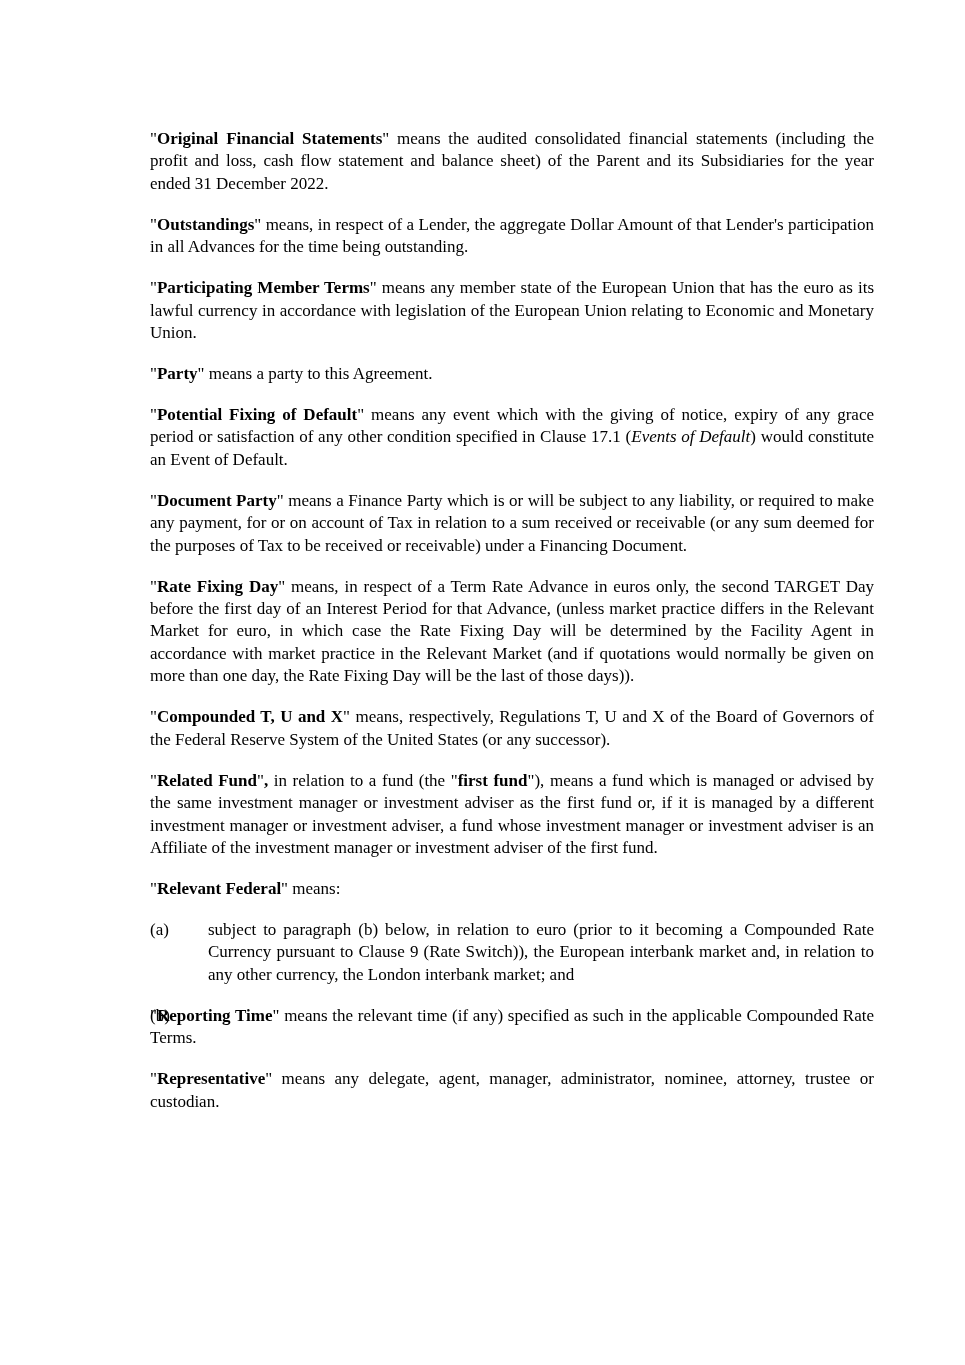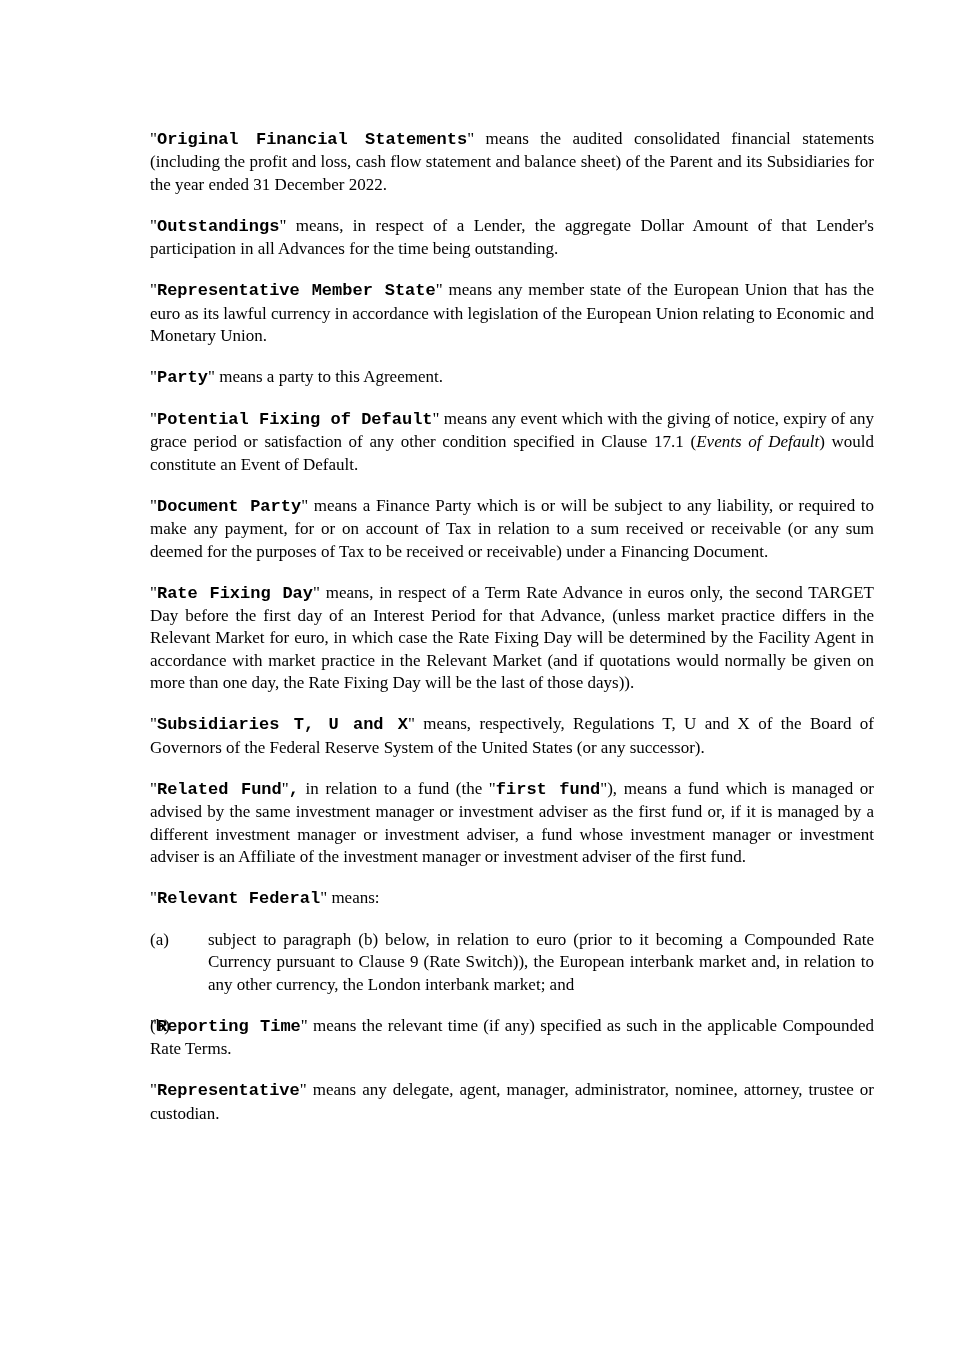--- a/index.html
+++ b/index.html
@@ -21,21 +21,21 @@
     position: absolute;
     left: 150px;
     top: 128px;
     width: 724px;
     font-size: 17px;
     line-height: 22.4px;
     text-align: justify;
   }
   .para { margin-bottom: 18.6px; }
   .para:last-child { margin-bottom: 0; }
-  .b { font-weight: bold; font-family: Liberation Mono, monospace; }
+  .b { font-weight: bold; }
   .i { font-style: italic; font-family: Liberation Serif, serif; }
   .list-item {
     position: relative;
     padding-left: 58px;
   }
   .list-item .label {
     position: absolute;
     left: 0; top: 0;
   }
   .page-number {
@@ -48,26 +48,26 @@
     color: #1a1a1a;
   }
 </style>
 </head>
 <body>
 
 <div class="page">
   <div class="text-block">
       <div class="para"><span>"</span><span class="b">Original Financial Statements</span><span>" means the audited consolidated financial statements (including the profit and loss, cash flow statement and balance sheet) of the Parent and its Subsidiaries for the year ended 31 December 2022.</span></div>
       <div class="para"><span>"</span><span class="b">Outstandings</span><span>" means, in respect of a Lender, the aggregate Dollar Amount of that Lender's participation in all Advances for the time being outstanding.</span></div>
-      <div class="para"><span>"</span><span class="b">Representative Member State</span><span>" means any member state of the European Union that has the euro as its lawful currency in accordance with legislation of the European Union relating to Economic and Monetary Union.</span></div>
+      <div class="para"><span>"</span><span class="b">Participating Member Terms</span><span>" means any member state of the European Union that has the euro as its lawful currency in accordance with legislation of the European Union relating to Economic and Monetary Union.</span></div>
       <div class="para"><span>"</span><span class="b">Party</span><span>" means a party to this Agreement.</span></div>
       <div class="para"><span>"</span><span class="b">Potential Fixing of Default</span><span>" means any event which with the giving of notice, expiry of any grace period or satisfaction of any other condition specified in Clause 17.1 (</span><span class="i">Events of Default</span><span>) would constitute an Event of Default.</span></div>
       <div class="para"><span>"</span><span class="b">Document Party</span><span>" means a Finance Party which is or will be subject to any liability, or required to make any payment, for or on account of Tax in relation to a sum received or receivable (or any sum deemed for the purposes of Tax to be received or receivable) under a Financing Document.</span></div>
       <div class="para"><span>"</span><span class="b">Rate Fixing Day</span><span>" means, in respect of a Term Rate Advance in euros only, the second TARGET Day before the first day of an Interest Period for that Advance, (unless market practice differs in the Relevant Market for euro, in which case the Rate Fixing Day will be determined by the Facility Agent in accordance with market practice in the Relevant Market (and if quotations would normally be given on more than one day, the Rate Fixing Day will be the last of those days)).</span></div>
-      <div class="para"><span>"</span><span class="b">Subsidiaries T, U and X</span><span>" means, respectively, Regulations T, U and X of the Board of Governors of the Federal Reserve System of the United States (or any successor).</span></div>
+      <div class="para"><span>"</span><span class="b">Compounded T, U and X</span><span>" means, respectively, Regulations T, U and X of the Board of Governors of the Federal Reserve System of the United States (or any successor).</span></div>
       <div class="para"><span>"</span><span class="b">Related Fund</span><span>"</span><span class="b">,</span><span> in relation to a fund (the "</span><span class="b">first fund</span><span>"), means a fund which is managed or advised by the same investment manager or investment adviser as the first fund or, if it is managed by a different investment manager or investment adviser, a fund whose investment manager or investment adviser is an Affiliate of the investment manager or investment adviser of the first fund.</span></div>
       <div class="para"><span>"</span><span class="b">Relevant Federal</span><span>" means:</span></div>
       <div class="para list-item"><span class="label">(a)</span><span><span>subject to paragraph (b) below, in relation to euro (prior to it becoming a Compounded Rate Currency pursuant to Clause 9 (Rate Switch)), the European interbank market and, in relation to any other currency, the London interbank market; and</span></span></div>
       <div class="para list-item"><span class="label">(b)</span></div>
       <div class="para"><span>"</span><span class="b">Reporting Time</span><span>" means the relevant time (if any) specified as such in the applicable Compounded Rate Terms.</span></div>
       <div class="para"><span>"</span><span class="b">Representative</span><span>" means any delegate, agent, manager, administrator, nominee, attorney, trustee or custodian.</span></div>
     </div>
 </div>
 
 </body></html>

